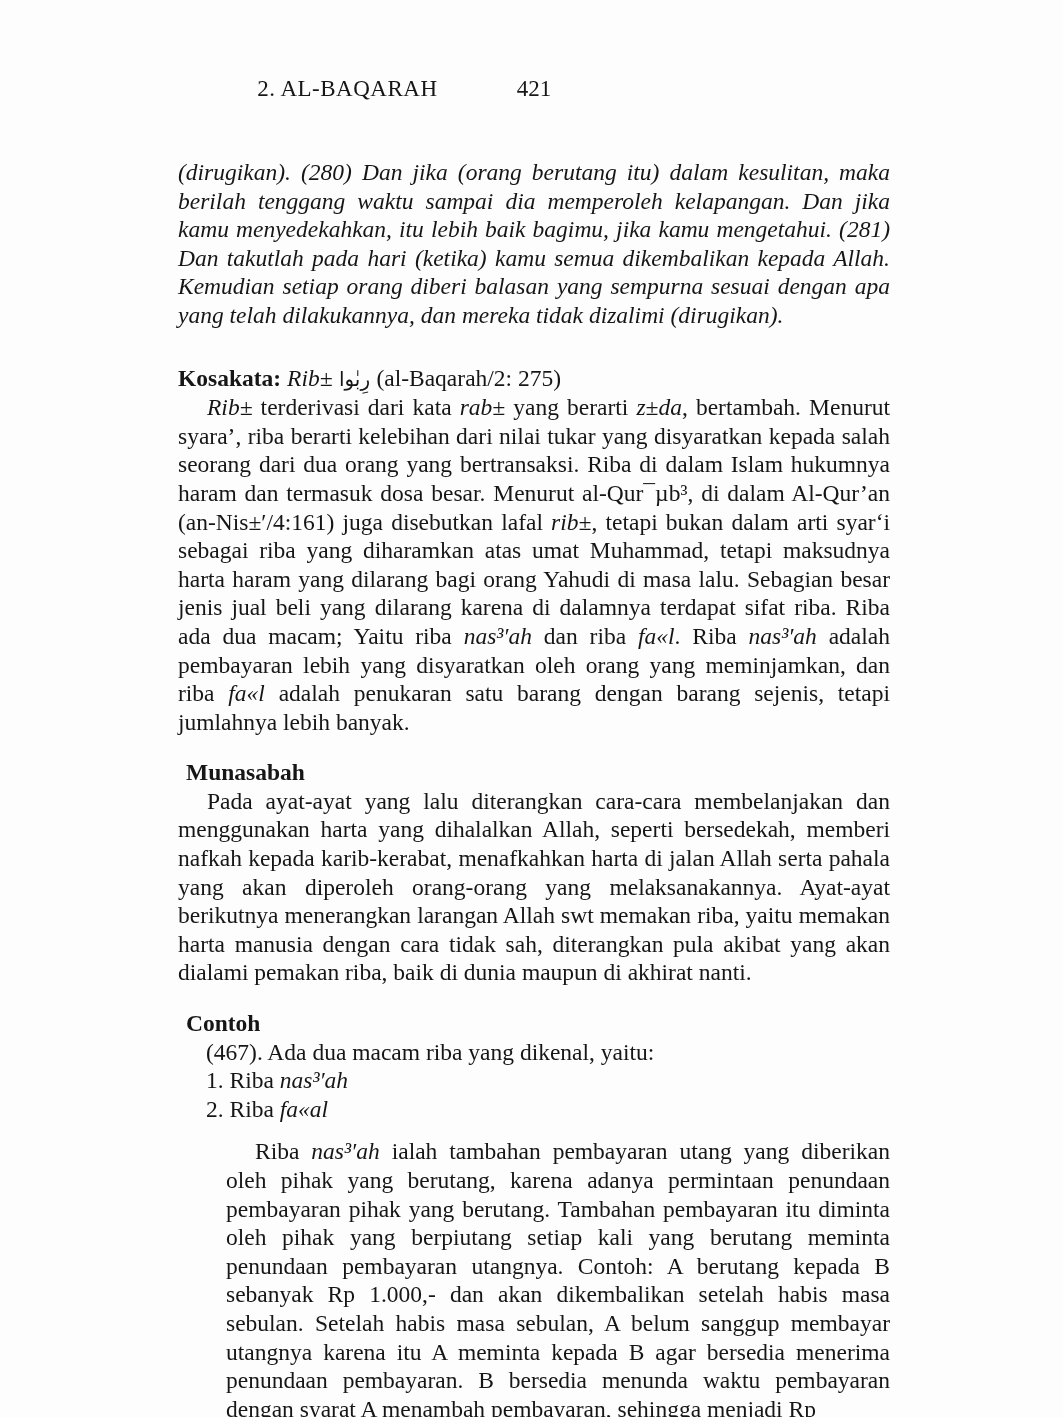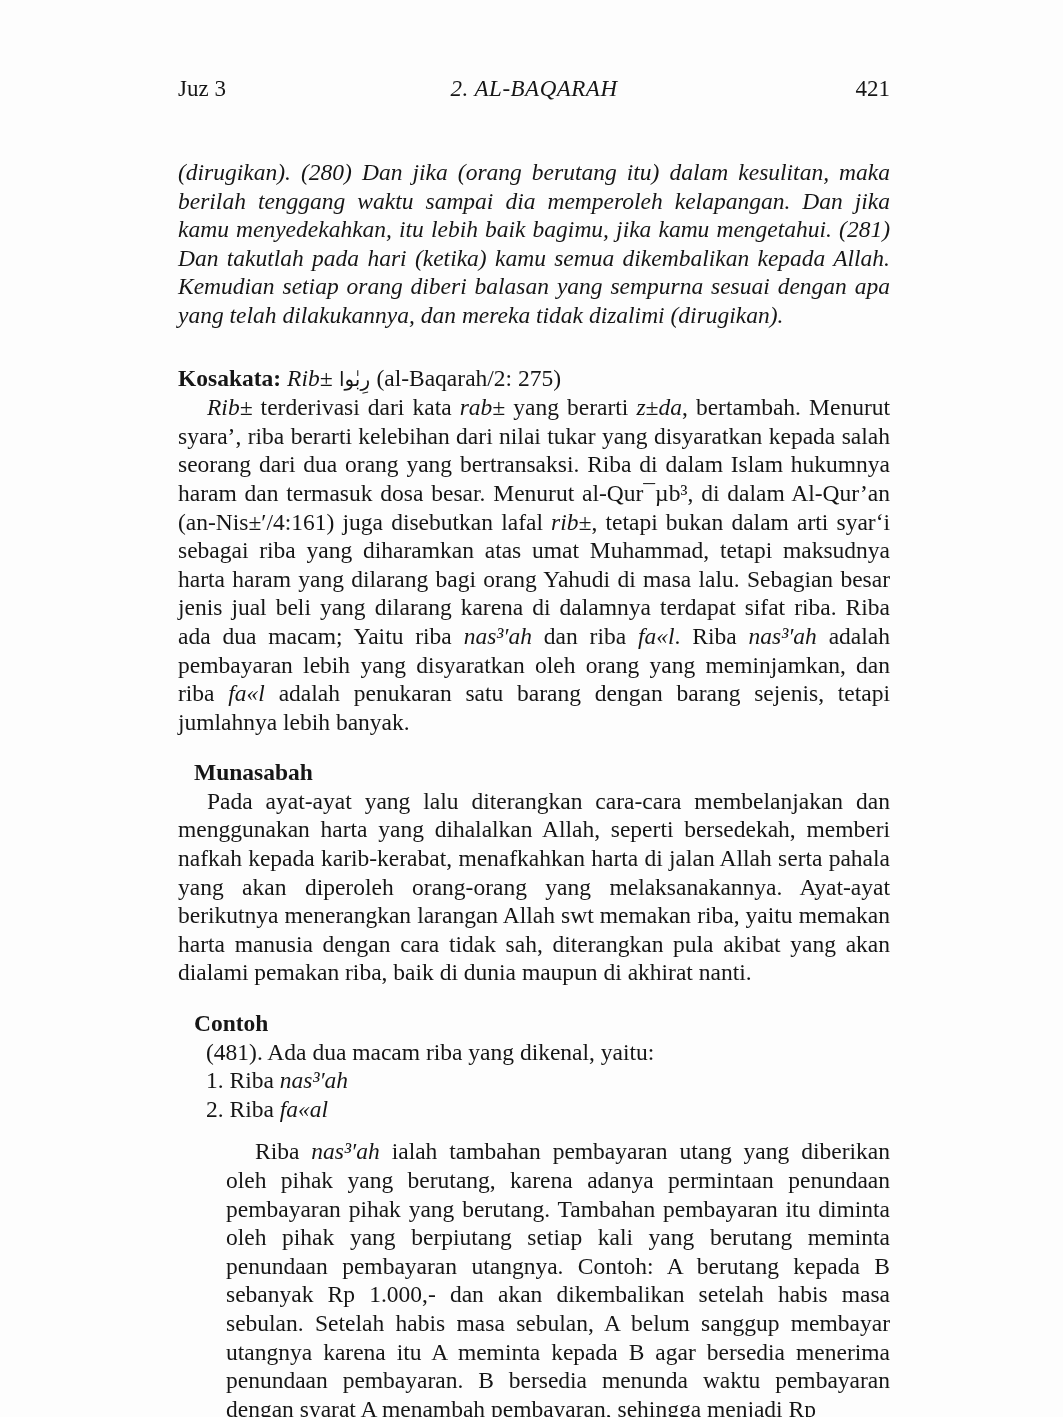--- a/index.html
+++ b/index.html
@@ -17,58 +17,57 @@
     width:712px;
   }
   .pagehead {
     display:grid;
     grid-template-columns:1fr auto 1fr;
     font-size:23px;
     line-height:26px;
     margin-bottom:56px;
   }
   .pagehead .hl { text-align:left; }
-  .pagehead .hc { text-align:left; letter-spacing:0.5px;font-style:italic; }
+  .pagehead .hc { text-align:center; letter-spacing:0.5px; }
   .pagehead .hr { text-align:right; }
   p { margin:0; font-size:23.5px; line-height:28.6px; text-align:justify; }
   .trans { font-style:italic; }
   .kosa-line { margin-top:34px; text-align:left; }
   .sect-head {
-    margin:22px 0 0 16px;
+    margin:22px 0 0 8px;
     font-size:23.5px; line-height:28.6px;
     font-weight:bold; text-align:left;
   }
   .indent { text-indent:29px; }
   .tafsir-line { text-align:left; text-indent:28px; }
   .after-list { margin-top:14px;margin-left:48px; }
   .it { font-style:italic; }
   .bd { font-weight:bold; }
   .ar { font-family:"DejaVu Sans", sans-serif; font-size:20px;margin-top:24px; }
 </style>
 </head>
 <body>
 
 <div class="page">
   <div class="content">
 
     <div class="pagehead">
-      <span class="hl">Juz 3</span>
       <span class="hc">2. AL-BAQARAH</span>
       <span class="hr">421</span>
     </div>
 
     <p class="trans">(dirugikan). (280) Dan jika (orang berutang itu) dalam kesulitan, maka berilah tenggang waktu sampai dia memperoleh kelapangan. Dan jika kamu menyedekahkan, itu lebih baik bagimu, jika kamu mengetahui. (281) Dan takutlah pada hari (ketika) kamu semua dikembalikan kepada Allah. Kemudian setiap orang diberi balasan yang sempurna sesuai dengan apa yang telah dilakukannya, dan mereka tidak dizalimi (dirugikan).</p>
 
     <p class="kosa-line"><span class="bd">Kosakata: </span><span class="it">Rib±</span><span class="ar"> رِبٰوا </span><span>(al-Baqarah/2: 275)</span></p>
     <p class="indent"><span class="it">Rib±</span><span> terderivasi dari kata </span><span class="it">rab±</span><span> yang berarti </span><span class="it">z±da</span><span>, bertambah. Menurut syara’, riba berarti kelebihan dari nilai tukar yang disyaratkan kepada salah seorang dari dua orang yang bertransaksi. Riba di dalam Islam hukumnya haram dan termasuk dosa besar. Menurut al-Qur¯µb³, di dalam Al-Qur’an (an-Nis±′/4:161) juga disebutkan lafal </span><span class="it">rib±</span><span>, tetapi bukan dalam arti syar‘i sebagai riba yang diharamkan atas umat Muhammad, tetapi maksudnya harta haram yang dilarang bagi orang Yahudi di masa lalu. Sebagian besar jenis jual beli yang dilarang karena di dalamnya terdapat sifat riba. Riba ada dua macam; Yaitu riba </span><span class="it">nas³′ah</span><span> dan riba </span><span class="it">fa«l</span><span>. Riba </span><span class="it">nas³′ah</span><span> adalah pembayaran lebih yang disyaratkan oleh orang yang meminjamkan, dan riba </span><span class="it">fa«l</span><span> adalah penukaran satu barang dengan barang sejenis, tetapi jumlahnya lebih banyak.</span></p>
 
     <p class="sect-head">Munasabah</p>
     <p class="indent">Pada ayat-ayat yang lalu diterangkan cara-cara membelanjakan dan menggunakan harta yang dihalalkan Allah, seperti bersedekah, memberi nafkah kepada karib-kerabat, menafkahkan harta di jalan Allah serta pahala yang akan diperoleh orang-orang yang melaksanakannya. Ayat-ayat berikutnya menerangkan larangan Allah swt memakan riba, yaitu memakan harta manusia dengan cara tidak sah, diterangkan pula akibat yang akan dialami pemakan riba, baik di dunia maupun di akhirat nanti.</p>
 
     <p class="sect-head">Contoh</p>
-    <p class="tafsir-line">(481). Ada dua macam riba yang dikenal, yaitu:</p>
+    <p class="tafsir-line">(467). Ada dua macam riba yang dikenal, yaitu:</p>
     <p class="tafsir-line"><span>1. Riba </span><span class="it">nas³′ah</span></p>
     <p class="tafsir-line"><span>2. Riba </span><span class="it">fa«al</span></p>
 
     <p class="indent after-list"><span>Riba </span><span class="it">nas³′ah</span><span> ialah tambahan pembayaran utang yang diberikan oleh pihak yang berutang, karena adanya permintaan penundaan pembayaran pihak yang berutang. Tambahan pembayaran itu diminta oleh pihak yang berpiutang setiap kali yang berutang meminta penundaan pembayaran utangnya. Contoh: A berutang kepada B sebanyak Rp 1.000,- dan akan dikembalikan setelah habis masa sebulan. Setelah habis masa sebulan, A belum sanggup membayar utangnya karena itu A meminta kepada B agar bersedia menerima penundaan pembayaran. B bersedia menunda waktu pembayaran dengan syarat A menambah pembayaran, sehingga menjadi  Rp</span></p>
 
   </div>
 </div>
 
 </body></html>

